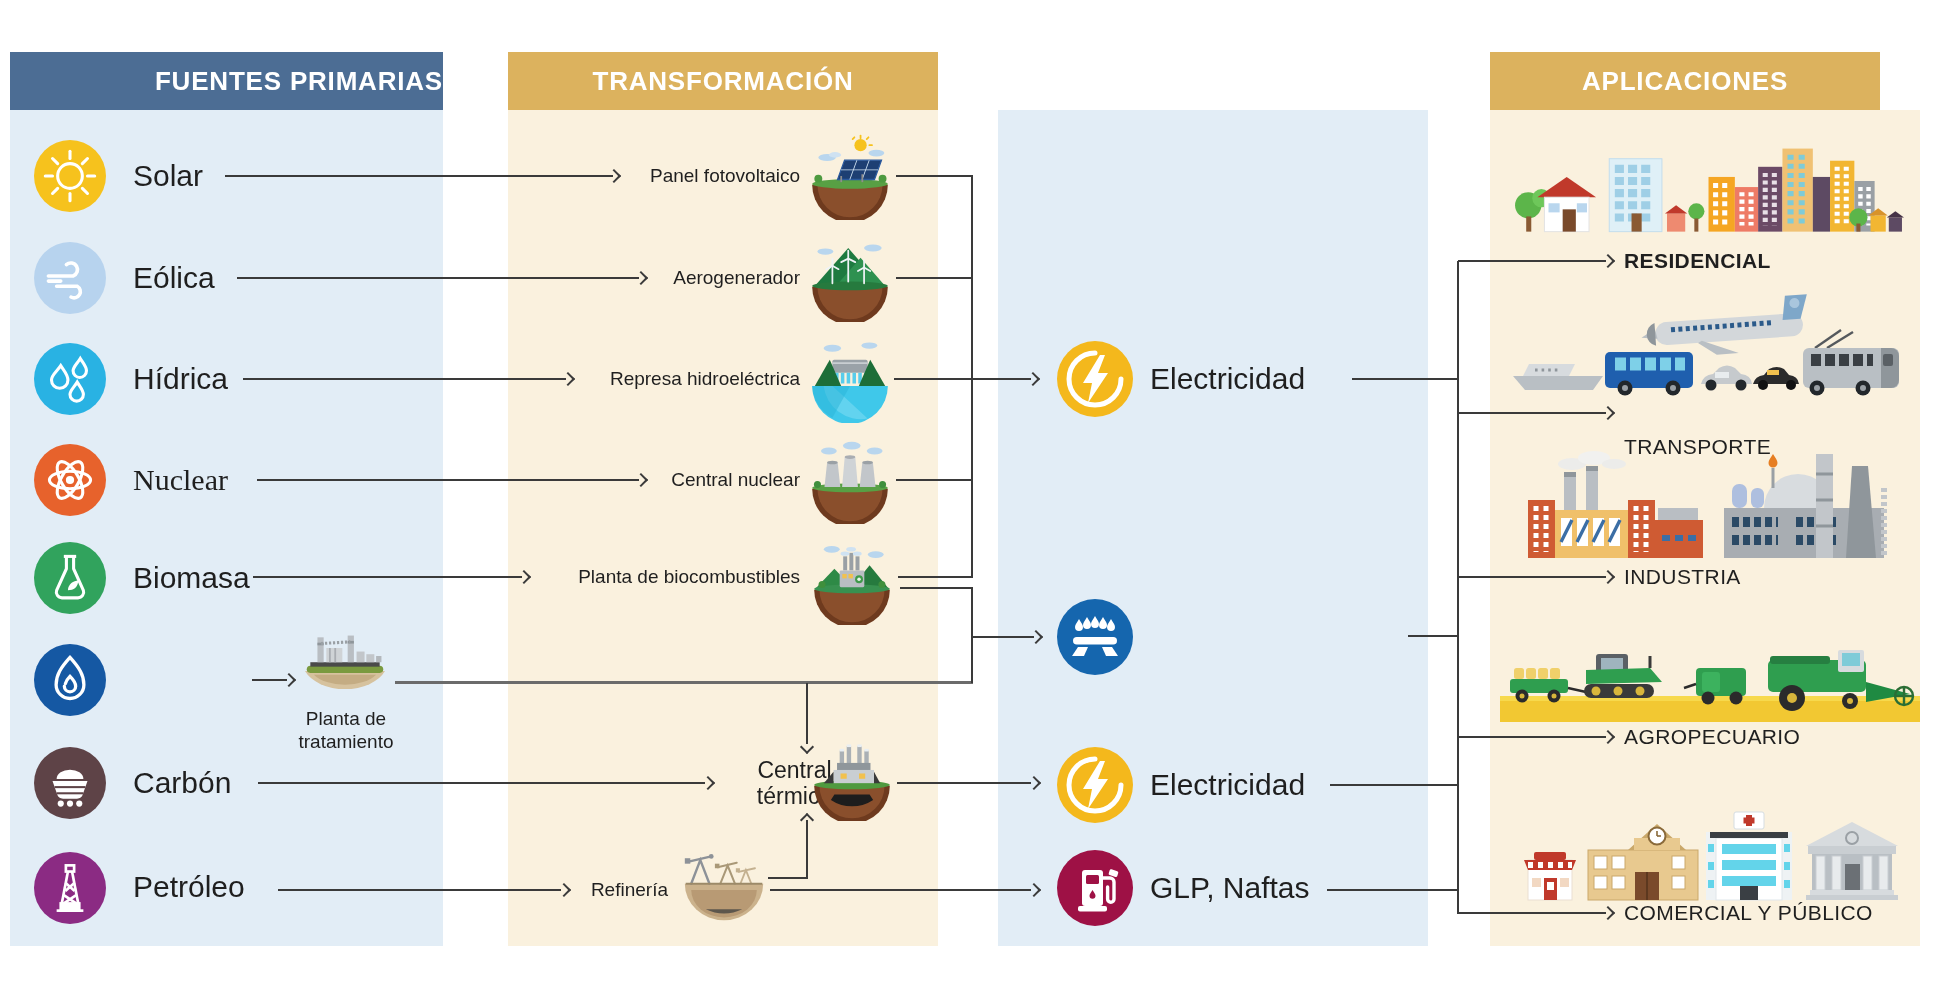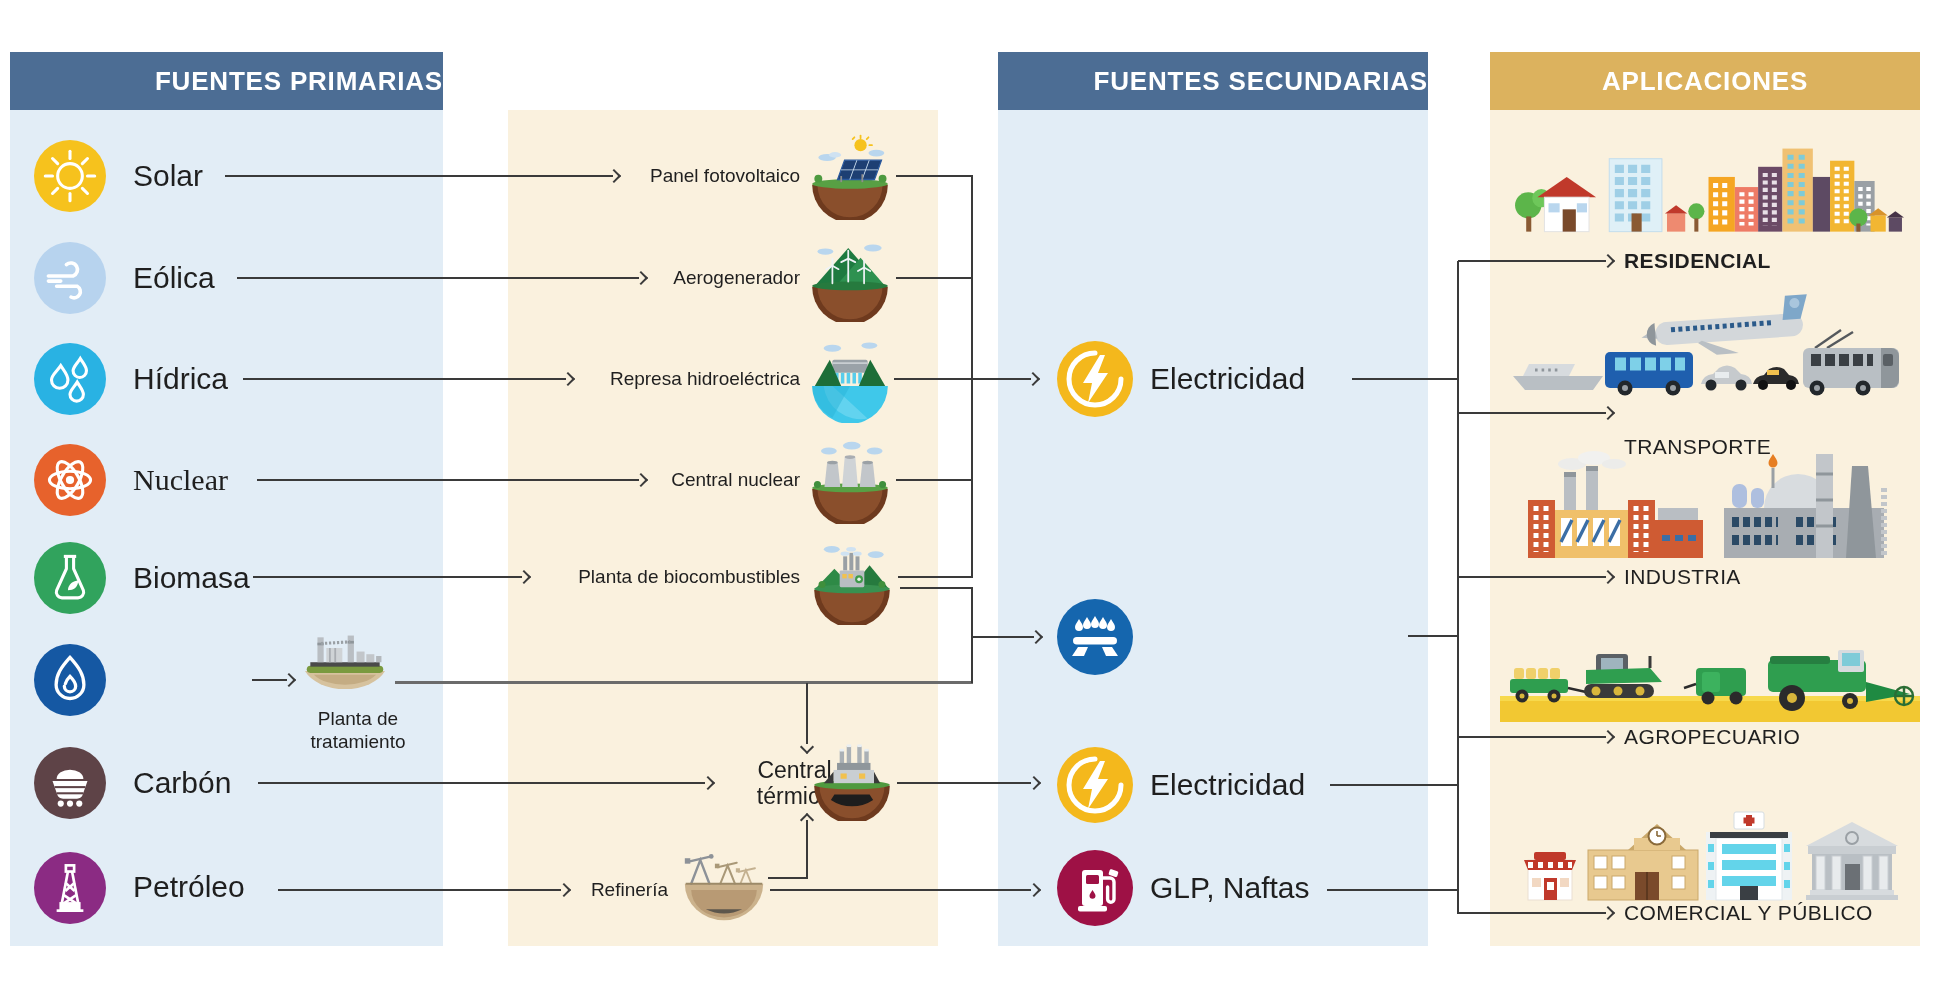--- a/index.html
+++ b/index.html
@@ -43,22 +43,22 @@
 <body>
 
 <div class="stage">
 
   <div class="panel blue" style="left:10px;width:433px;"></div>
   <div class="panel cream" style="left:508px;width:430px;"></div>
   <div class="panel blue" style="left:998px;width:430px;"></div>
   <div class="panel cream" style="left:1490px;width:430px;"></div>
 
   <div class="col-header blue" style="left:10px;width:433px;">FUENTES PRIMARIAS</div>
-  <div class="col-header blue" style="left:998px;width:430px;">FUENTES SECUNDARIAS</div>
-  <div class="col-header gold" style="left:1490px;width:430px;">APLICACIONES</div>
+  <div class="col-header gold" style="left:508px;width:430px;">TRANSFORMACIÓN</div>
+  <div class="col-header gold" style="left:1490px;width:390px;">APLICACIONES</div>
 
   <div class="pbadge" style="left:34px;top:140px;background:#f6c21d;">
     <svg width="72" height="72" viewBox="0 0 70 70" fill="none" stroke="#fff">
       <circle cx="35" cy="35" r="12" stroke-width="3"></circle>
       <g stroke-width="3" stroke-linecap="round">
         <line x1="52" y1="35" x2="59" y2="35"></line>
           <line x1="18" y1="35" x2="11" y2="35"></line>
         <line x1="35" y1="18" x2="35" y2="11"></line>
           <line x1="35" y1="52" x2="35" y2="59"></line>
         <line x1="47" y1="23" x2="52" y2="18"></line>
@@ -279,21 +279,21 @@
         <rect x="58" y="28" width="7" height="3" fill="#8f969b"></rect>
       <line x1="28" y1="31" x2="61" y2="29" stroke="#9aa0a5" stroke-width="3.5" stroke-dasharray="2.5 2"></line>
       <rect x="34" y="36" width="18" height="16" fill="#cfd3d6"></rect>
       <line x1="38" y1="36" x2="38" y2="52" stroke="#a9adb2" stroke-width="2"></line>
       <line x1="44" y1="36" x2="44" y2="52" stroke="#a9adb2" stroke-width="2"></line>
       <rect x="68" y="40" width="9" height="12" fill="#c2c6ca"></rect>
       <rect x="79" y="43" width="9" height="9" fill="#c2c6ca"></rect>
       <rect x="90" y="45" width="6" height="7" fill="#b3b8bc"></rect>
     </svg>
   </div>
-  <div class="lblsm" style="left:358px;top:708px;width:150px;">Planta de tratamiento</div>
+  <div class="lblsm" style="left:346px;top:708px;width:150px;">Planta de tratamiento</div>
 
   <div class="lbl2c" style="left:722px;top:783px;width:145px;">Central térmica</div>
   <div class="scene" style="left:808px;top:733px;">
     <svg width="88" height="88" viewBox="0 0 100 100">
       <path d="M7,60 A43,43 0 0 0 93,60 Z" fill="#6e3a1e"></path>
       <path d="M13,60 A37,37 0 0 0 87,60 Z" fill="#8a4f2c"></path>
       <path d="M26,76 A43,43 0 0 0 74,76 L70,70 H30 Z" fill="#1d1d1d"></path>
       <ellipse cx="50" cy="59" rx="43" ry="5" fill="#4f9a3f"></ellipse>
       <rect x="36" y="20" width="5" height="24" fill="#aab0b5"></rect>
         <rect x="36" y="18" width="5" height="3" fill="#e8eef2"></rect>

